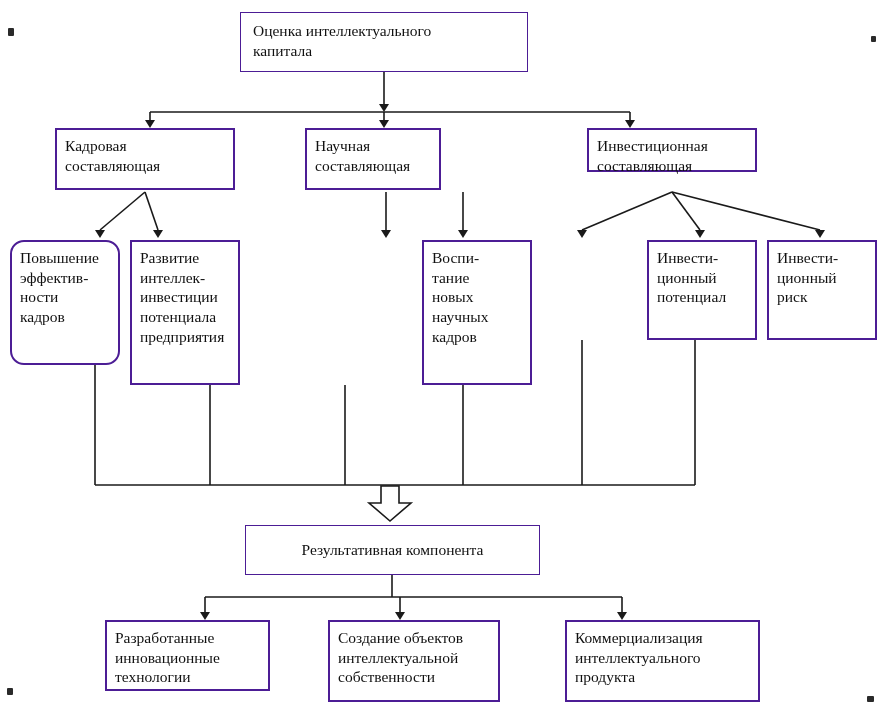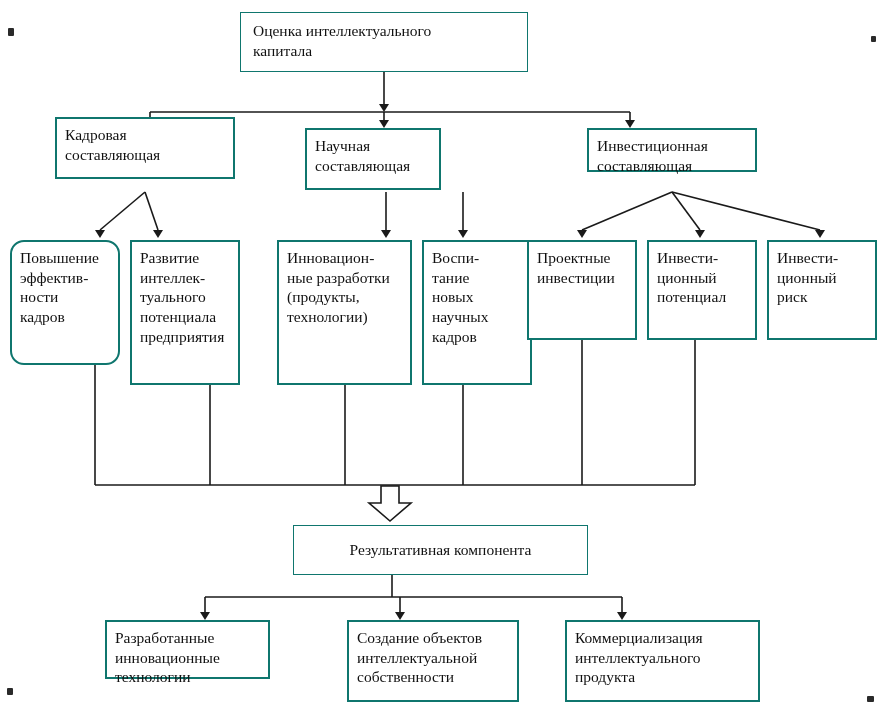--- a/index.html
+++ b/index.html
@@ -2,42 +2,42 @@
 <html><head>
 <meta charset="utf-8">
 <style>
   html,body{margin:0;padding:0;background:#f5f5f5;}
   #canvas{
     position:relative;width:883px;height:709px;background:#ffffff;
     font-family:"Liberation Serif",serif;overflow:hidden;
   }
   #connectors{position:absolute;left:0;top:0;width:883px;height:709px;}
   .box{
-    position:absolute;background:#ffffff;border:2px solid #0f766e;
+    position:absolute;background:#ffffff;border:2px solid #4c1d95;
     font-size:15.5px;line-height:1.27;color:#111111;
     padding:6px 8px;white-space:pre-line;box-sizing:border-box;
   }
   #box-root{border-width:1.5px;padding:8px 12px;left:240px;top:12px;width:288px;height:60px;}
-  #box-kadrovaya{left:55px;top:117px;width:180px;height:62px;}
+  #box-kadrovaya{left:55px;top:128px;width:180px;height:62px;}
   #box-nauchnaya{left:305px;top:128px;width:136px;height:62px;}
   #box-invest{left:587px;top:128px;width:170px;height:44px;}
   #box-povyshenie{left:10px;top:240px;width:110px;height:125px;border-radius:14px;}
   #box-razvitie{left:130px;top:240px;width:110px;height:145px;}
   #box-innov{left:277px;top:240px;width:135px;height:145px;}
   #box-vospitanie{left:422px;top:240px;width:110px;height:145px;}
   #box-proektnye{left:527px;top:240px;width:110px;height:100px;}
   #box-potencial{left:647px;top:240px;width:110px;height:100px;}
   #box-risk{left:767px;top:240px;width:110px;height:100px;}
   #box-result{
     left:245px;top:525px;width:295px;height:50px;border-width:1.5px;
     display:flex;align-items:center;justify-content:center;
-    text-align:center;white-space:normal;margin-left:48px;
+    text-align:center;white-space:normal;
   }
-  #box-razrabot{left:105px;top:620px;width:165px;height:59px;}
-  #box-sozdanie{left:347px;top:620px;width:172px;height:82px;}
+  #box-razrabot{left:105px;top:620px;width:165px;height:71px;}
+  #box-sozdanie{left:328px;top:620px;width:172px;height:82px;}
   #box-kommerc{left:565px;top:620px;width:195px;height:82px;}
   .artifact{position:absolute;background:#2a2a2a;border-radius:1px;}
   #art-tl{left:8px;top:28px;width:6px;height:8px;}
   #art-tr{left:871px;top:36px;width:5px;height:6px;}
   #art-bl{left:7px;top:688px;width:6px;height:7px;}
   #art-br{left:867px;top:696px;width:7px;height:6px;}
 </style>
 </head>
 <body>
 
@@ -114,34 +114,28 @@
 составляющая</div>
   <div class="box" id="box-invest">Инвестиционная
 составляющая</div>
 
   <div class="box" id="box-povyshenie">Повышение
 эффектив-
 ности
 кадров</div>
   <div class="box" id="box-razvitie">Развитие
 интеллек-
-туального
+инвестиции
 потенциала
 предприятия</div>
-  <div class="box" id="box-innov">Инновацион-
-ные разработки
-(продукты,
-технологии)</div>
   <div class="box" id="box-vospitanie">Воспи-
 тание
 новых
 научных
 кадров</div>
-  <div class="box" id="box-proektnye">Проектные
-инвестиции</div>
   <div class="box" id="box-potencial">Инвести-
 ционный
 потенциал</div>
   <div class="box" id="box-risk">Инвести-
 ционный
 риск</div>
 
   <div class="box" id="box-result">Результативная компонента</div>
 
   <div class="box" id="box-razrabot">Разработанные

